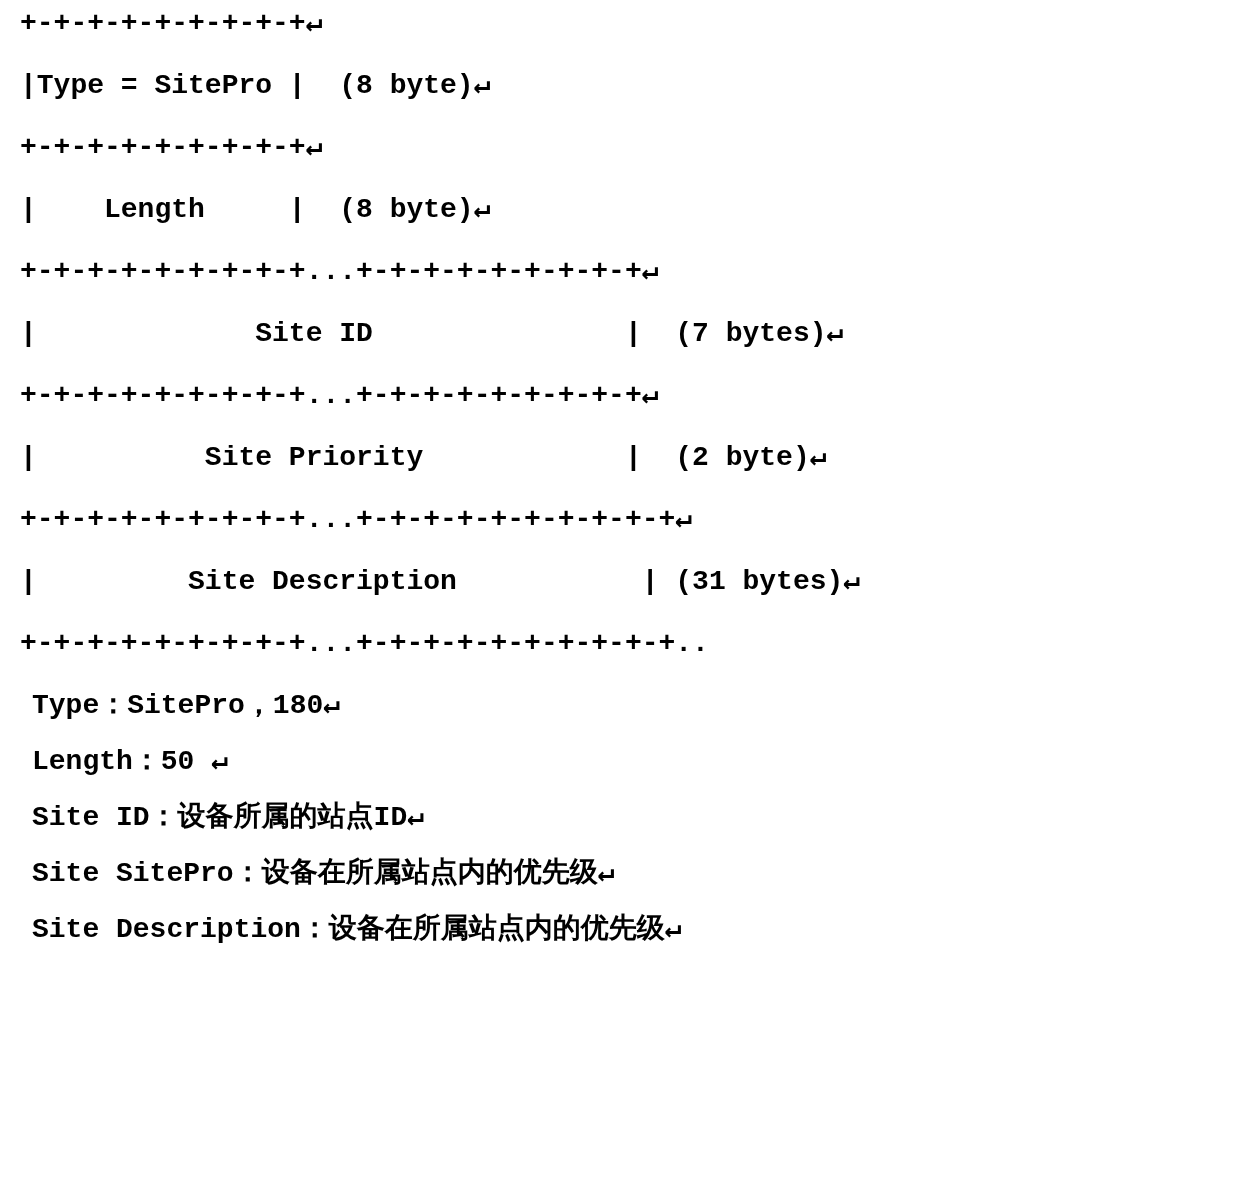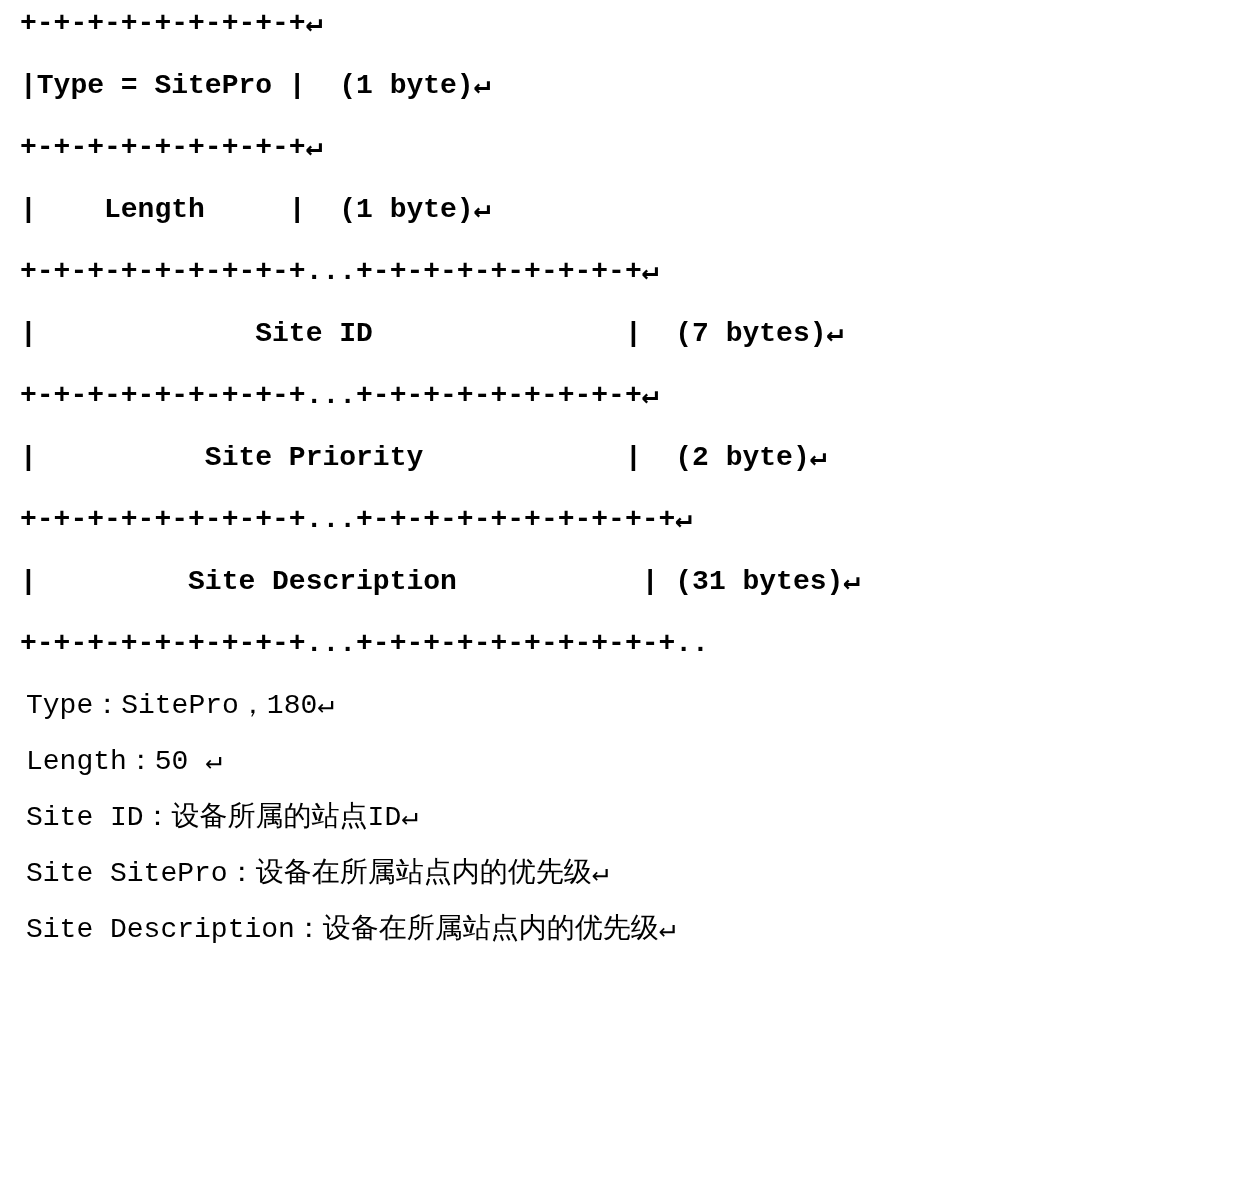--- a/index.html
+++ b/index.html
@@ -19,34 +19,34 @@
     font-weight: 900;
     font-size: 28px;
     line-height: 1.0;
     margin: 0 0 34px 0;
     color: #000;
     letter-spacing: 0px;
   }
   .desc {
     white-space: pre;
     font-family: "Courier New", Courier, "Microsoft YaHei", "SimSun", monospace;
-    font-weight: 400;
+    font-weight: 700;
     font-size: 28px;
     line-height: 1.0;
-    margin: 0 0 28px 6px;
+    margin: 0 0 28px 12px;
     color: #000;
   }
 </style>
 </head>
 <body>
 
 <div class="line">+-+-+-+-+-+-+-+-+↵</div>
-<div class="line">|Type = SitePro |  (1 byte)↵</div>
+<div class="line">|Type = SitePro |  (8 byte)↵</div>
 <div class="line">+-+-+-+-+-+-+-+-+↵</div>
-<div class="line">|    Length     |  (1 byte)↵</div>
+<div class="line">|    Length     |  (8 byte)↵</div>
 <div class="line">+-+-+-+-+-+-+-+-+...+-+-+-+-+-+-+-+-+↵</div>
 <div class="line">|             Site ID               |  (7 bytes)↵</div>
 <div class="line">+-+-+-+-+-+-+-+-+...+-+-+-+-+-+-+-+-+↵</div>
 <div class="line">|          Site Priority            |  (2 byte)↵</div>
 <div class="line">+-+-+-+-+-+-+-+-+...+-+-+-+-+-+-+-+-+-+↵</div>
 <div class="line">|         Site Description           | (31 bytes)↵</div>
 <div class="line">+-+-+-+-+-+-+-+-+...+-+-+-+-+-+-+-+-+-+..</div>
 
 <div class="desc">Type：SitePro，180↵</div>
 <div class="desc">Length：50 ↵</div>

